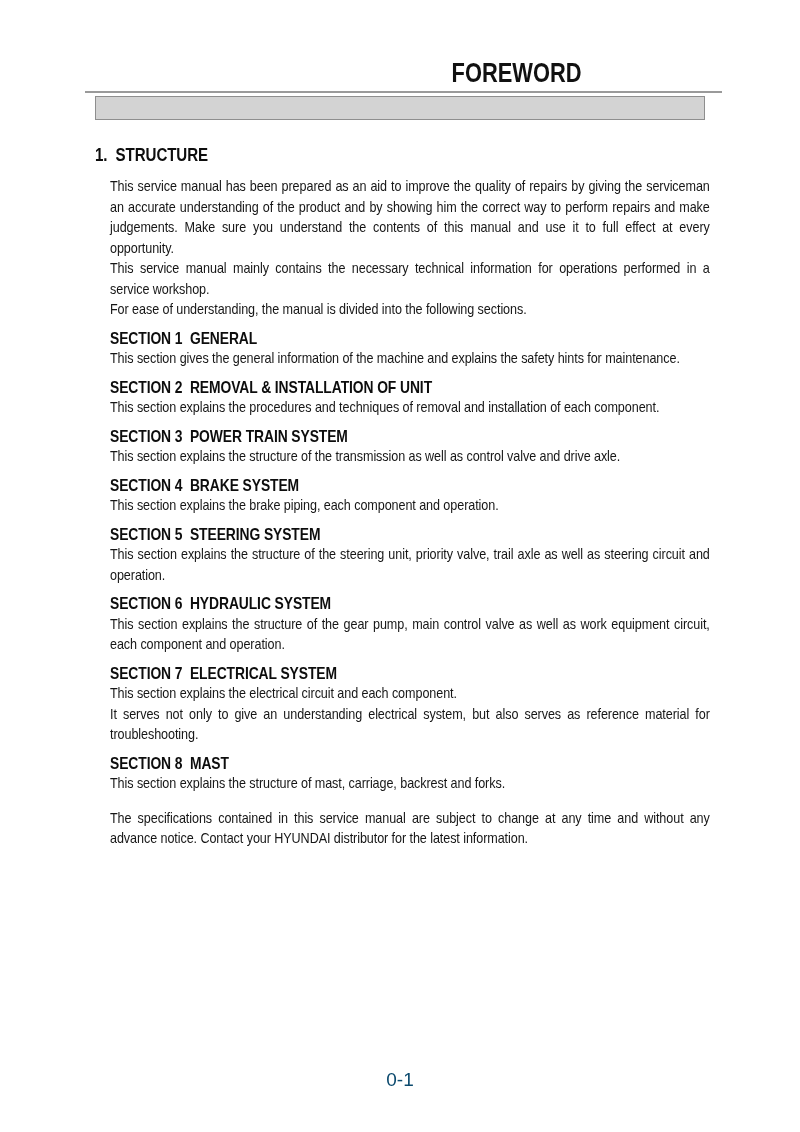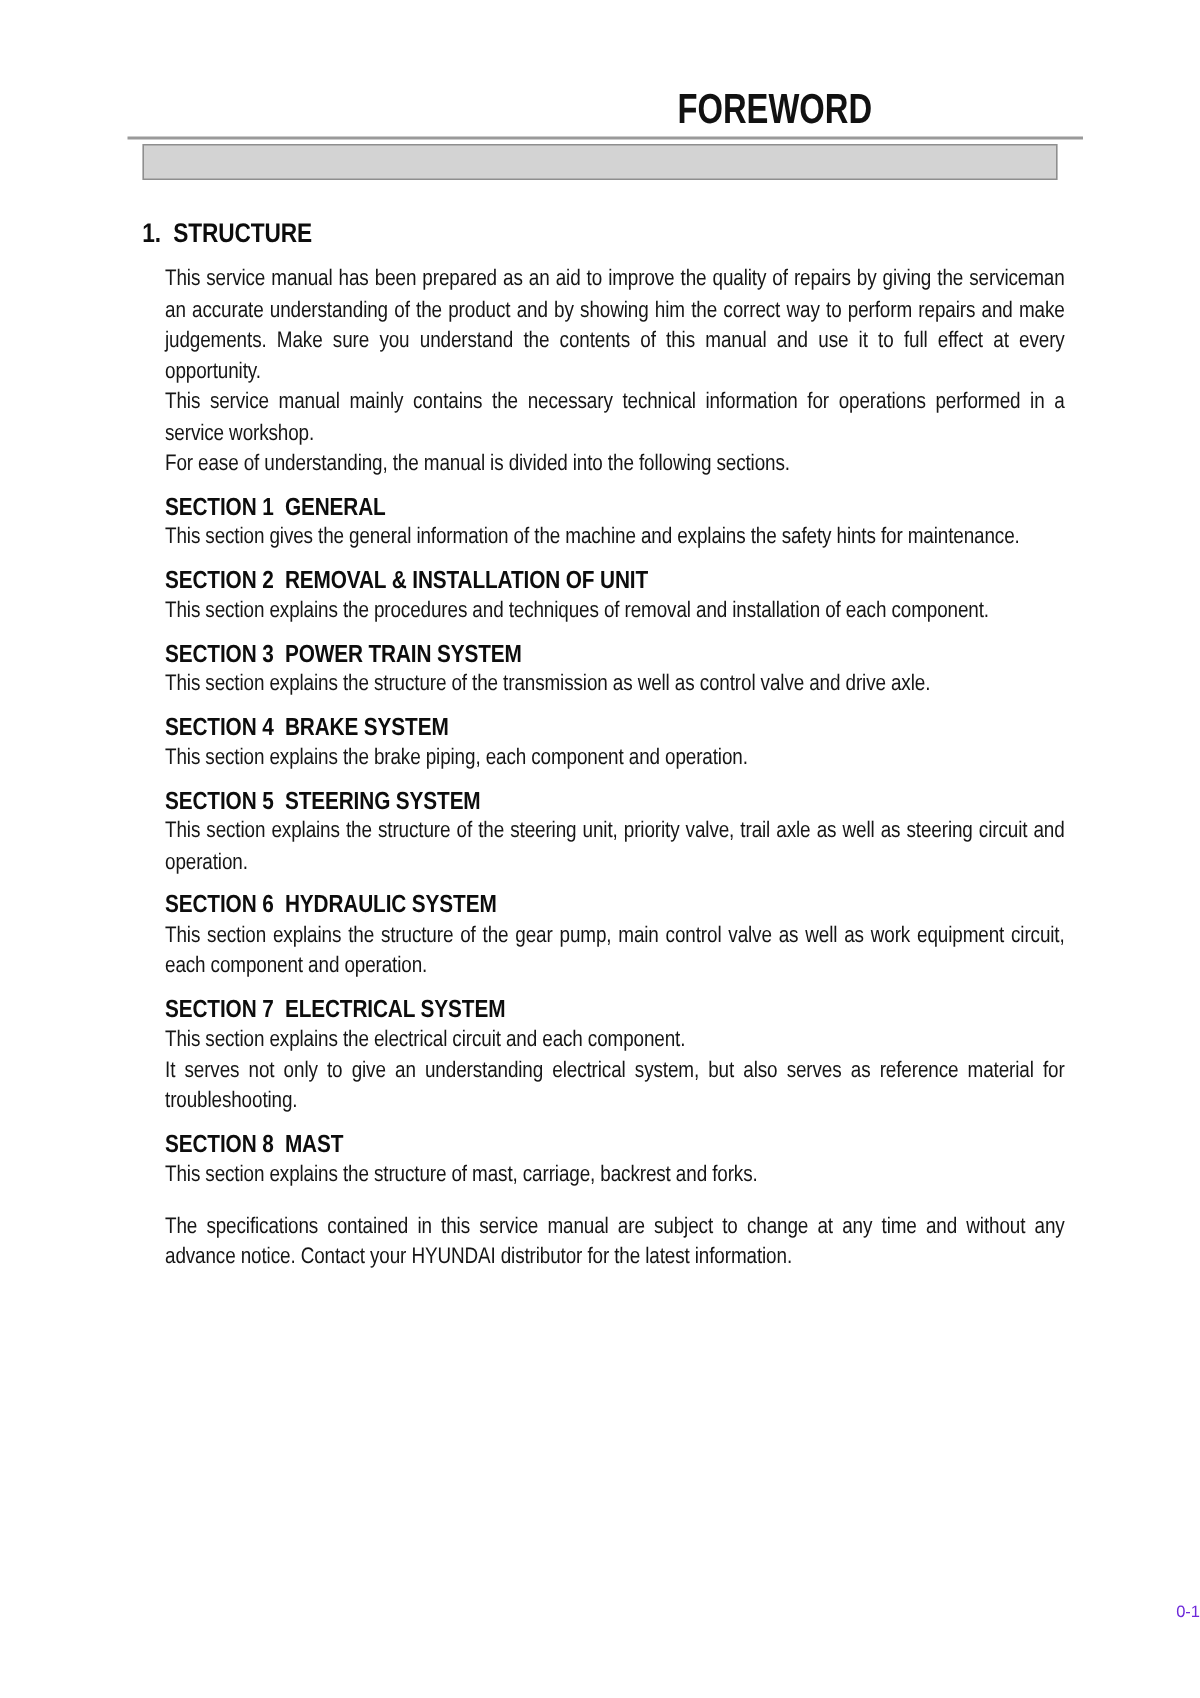--- a/index.html
+++ b/index.html
@@ -91,23 +91,23 @@
     white-space: nowrap;
     color: #e8100d;
     z-index: 5;
   }
 
   
   .page-number {
     position: absolute;
     left: 0; top: 1069px;
     width: 800px;
-    text-align: right;
-    font-size: 11px;
-    color: #6d28d9;
+    text-align: center;
+    font-size: 19px;
+    color: #0c4a6e;
   }
 </style>
 </head>
 <body>
 
 <div class="page">
 
   <div class="foreword-title">FOREWORD</div>
   <div class="title-rule"></div>
   <div class="section-bar"></div>

